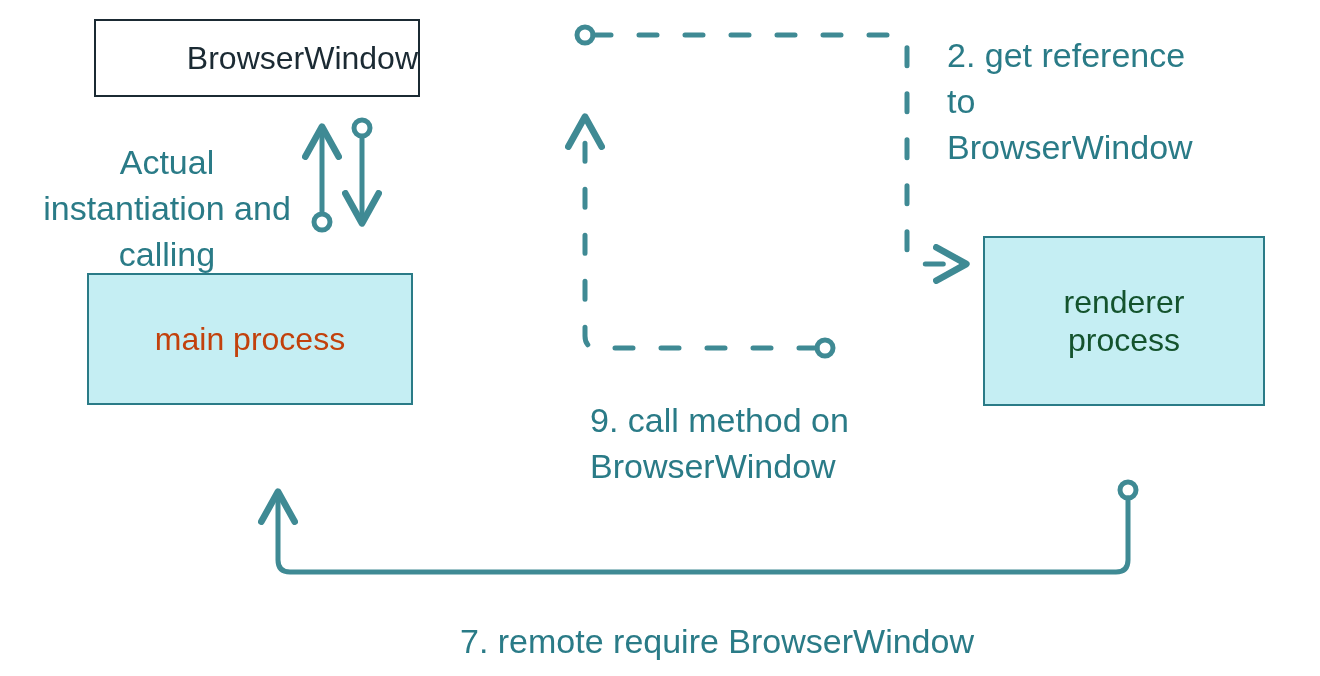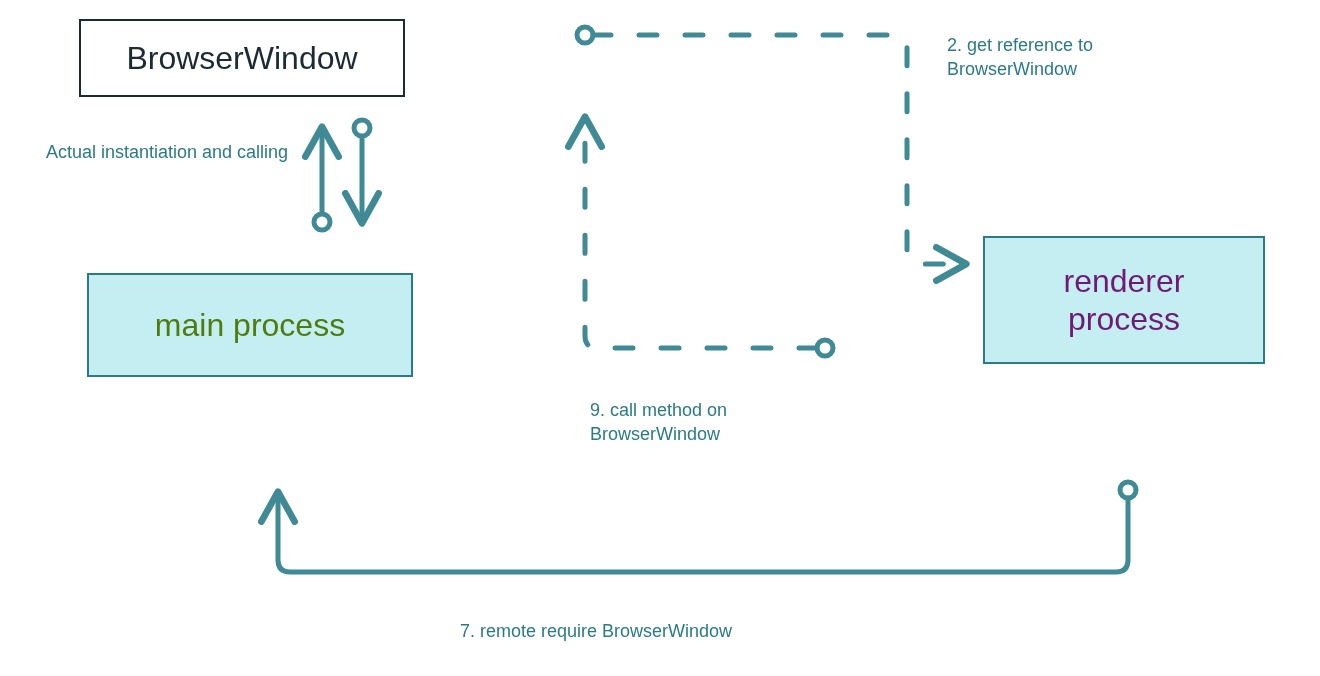--- a/index.html
+++ b/index.html
@@ -13,55 +13,56 @@
   }
   .box {
     position: absolute;
     border: 2px solid;
     display: flex;
     align-items: center;
     justify-content: center;
     text-align: center;
   }
   .browser-window-box {
-    left: 79px;
+    left: 94px;
     top: 19px;
     width: 326px;
     height: 78px;
     border-color: #1b2a33;
     color: #1b2a33;
     font-size: 32px;
     background: transparent;
+    justify-content: flex-end;
   }
   .main-process-box {
     left: 87px;
     top: 273px;
     width: 326px;
-    height: 104px;
+    height: 132px;
     border-color: #2a7b87;
     background: #c5eef3;
-    color: #4d7c0f;
+    color: #c2410c;
     font-size: 32px;
     justify-content: center;
   }
   .renderer-box {
     left: 983px;
     top: 236px;
     width: 282px;
-    height: 128px;
+    height: 170px;
     border-color: #2a7b87;
     background: #c5eef3;
-    color: #701a75;
+    color: #14532d;
     font-size: 32px;
     line-height: 1.2;
   }
   .label {
     position: absolute;
     color: #2a7b87;
-    font-size: 18px;
+    font-size: 34px;
     line-height: 1.35;
   }
   .label-actual {
     left: 37px;
     top: 140px;
     width: 260px;
     text-align: center;
   }
   .label-step1 {
     left: 460px;

